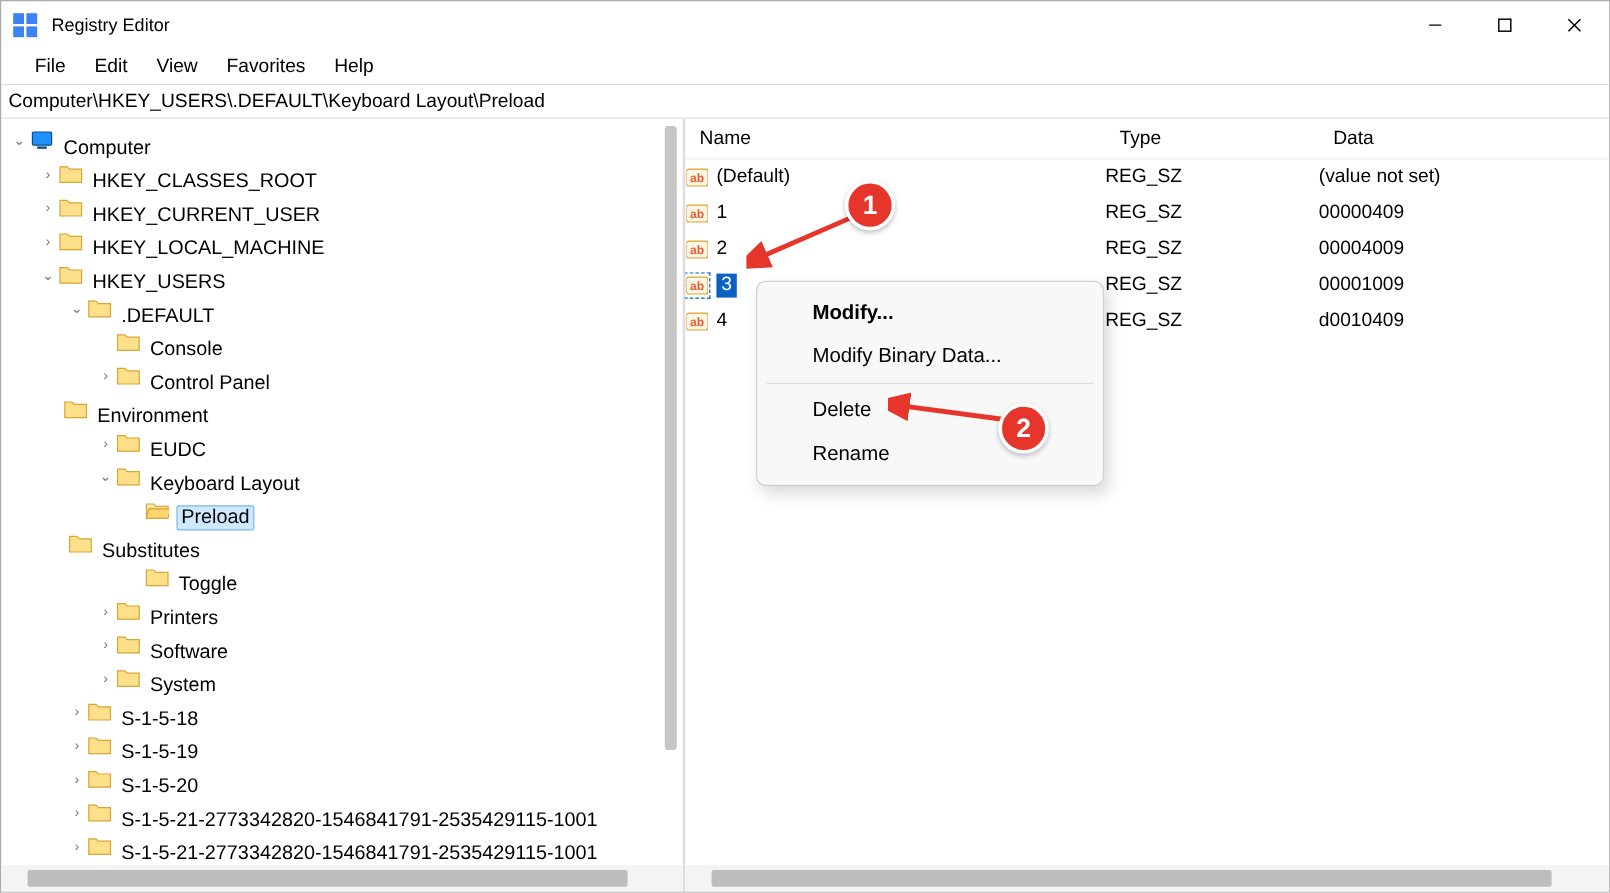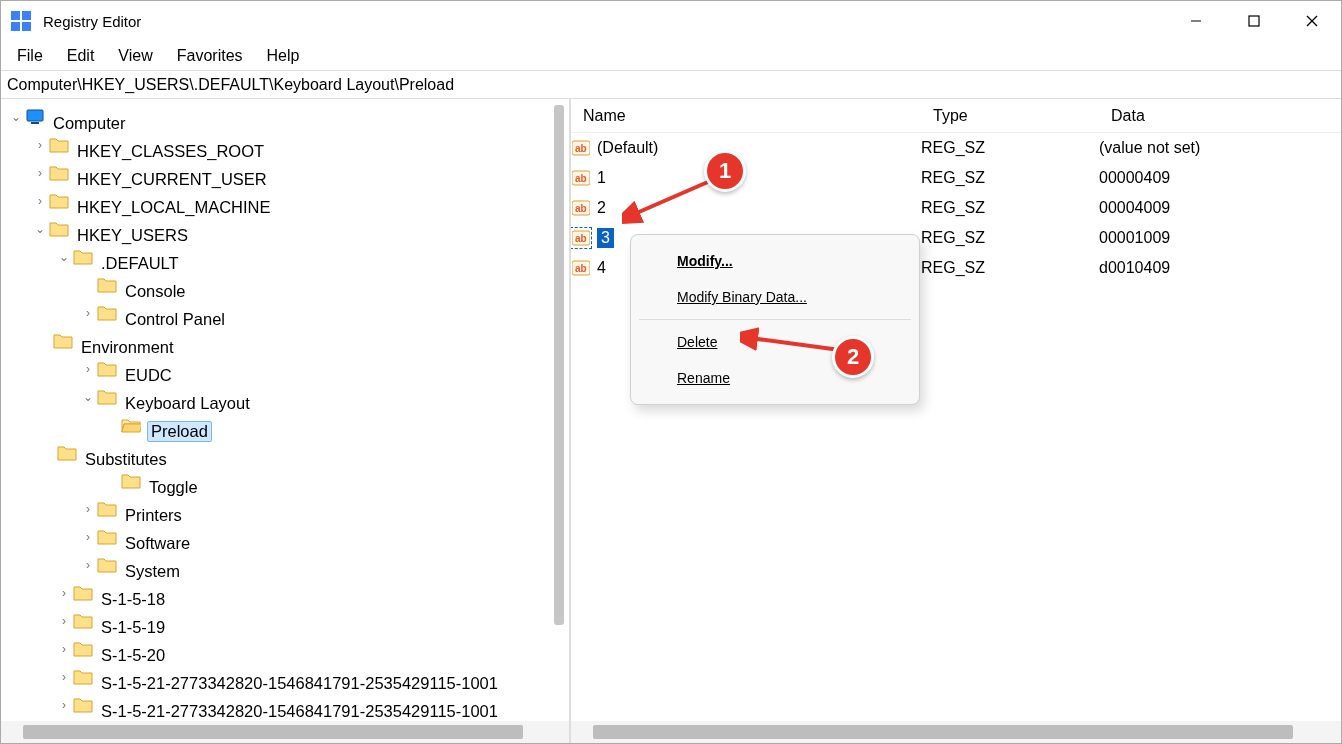--- a/index.html
+++ b/index.html
@@ -4,21 +4,21 @@
 <style>
   * { box-sizing: border-box; font-family: "Segoe UI", Arial, sans-serif; }
   html, body { margin:0; padding:0; width:1342px; height:744px; background:#fff; overflow:hidden; }
   .window { width:1342px; height:744px; border:1px solid #aaa; display:flex; flex-direction:column; }
   .titlebar { height:40px; display:flex; align-items:center; padding:0 0 0 8px; }
   .titlebar .app-icon { width:24px; height:24px; margin-right:10px; display:flex; align-items:center; justify-content:center; }
   .titlebar .title { font-size:15px; color:#000; }
   .win-controls { margin-left:auto; display:flex; height:100%; }
   .win-btn { width:58px; display:flex; align-items:center; justify-content:center; font-size:14px; }
   .win-btn svg { stroke:#000; }
-  .menubar { height:30px; display:flex; align-items:center; padding:0 4px; border-bottom:1px solid #ddd; }
+  .menubar { height:30px; display:flex; align-items:center; padding:0 16px; border-bottom:1px solid #ddd; }
   .menubar .item { padding:4px 12px; font-size:16px; }
   .addressbar { height:28px; display:flex; align-items:center; padding:0 6px; border-bottom:1px solid #ddd; font-size:16px; }
   .content { flex:1; display:flex; min-height:0; }
   .tree-pane { width:570px; border-right:2px solid #ddd; position:relative; overflow:hidden; display:flex; flex-direction:column;}
   .list-pane { flex:1; position:relative; overflow:hidden; display:flex; flex-direction:column;}
   .tree { flex:1; overflow:hidden; padding:4px 0 0 0; }
   .tree-row { display:flex; align-items:center; height:28px; font-size:16.5px; white-space:nowrap; }
   .tree-row.selected .label { background:#cde8ff; border:1px solid #7ab7e8; padding:0 3px; border-radius:2px;}
   .expander { width:18px; text-align:center; color:#777; font-size:12px; user-select:none;}
   .icon { width:20px; height:20px; margin-right:6px; display:inline-flex; align-items:center; justify-content:center; }
@@ -33,21 +33,21 @@
   .list-row .name-cell { width:350px; display:flex; align-items:center; }
   .list-row .type-cell { width:178px; }
   .list-row .data-cell { flex:1; }
   .list-row.selected .name-text { background:#0a63c2; color:#fff; padding:1px 4px; }
   .list-row.selected .reg-string-icon { outline:1px dashed #0a63c2; }
   .scrollbar-v { position:absolute; right:2px; top:2px; width:16px; height:540px; background:#fff; display:flex; justify-content:center; }
   .scrollbar-v .thumb { width:10px; background:#c6c6c6; border-radius:3px; height:520px; margin-top:4px;}
   .hscroll-area { height:22px; background:#f4f4f4; display:flex; align-items:center; }
   .hscroll-thumb { height:14px; background:#bdbdbd; border-radius:2px; }
   .context-menu { position:absolute; left:630px; top:234px; width:290px; background:#f8f8f8; border:1px solid #d0d0d0; box-shadow:4px 6px 12px rgba(0,0,0,.15); border-radius:8px; padding:8px 0; z-index:10;}
-  .context-menu .menu-item { height:36px; display:flex; align-items:center; padding:0 18px 0 46px; font-size:14px;text-decoration:underline; }
+  .context-menu .menu-item { height:36px; display:flex; align-items:center; padding:0 18px 0 46px; font-size:17px; }
   .context-menu .menu-item.bold { font-weight:600; }
   .context-menu .sep { height:1px; background:#ddd; margin:4px 8px; }
   .annotation-badge { position:absolute; width:42px; height:42px; border-radius:50%; background:#e6352b; color:#fff; font-size:22px; font-weight:700; display:flex; align-items:center; justify-content:center; border:3px solid #fff; box-shadow:0 2px 4px rgba(0,0,0,.25); z-index:20;}
   .arrow { position:absolute; z-index:15; }
 </style>
 </head>
 <body>
 
 <svg width="0" height="0" style="position:absolute">
   <defs>

